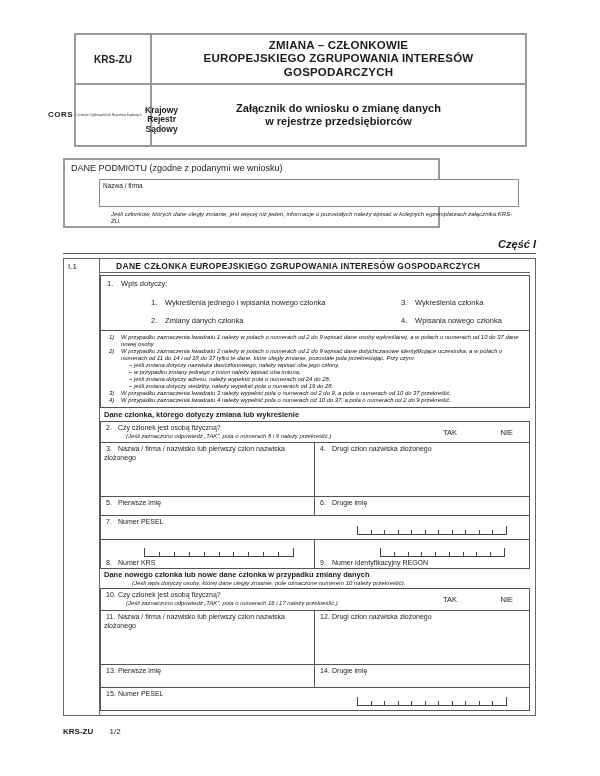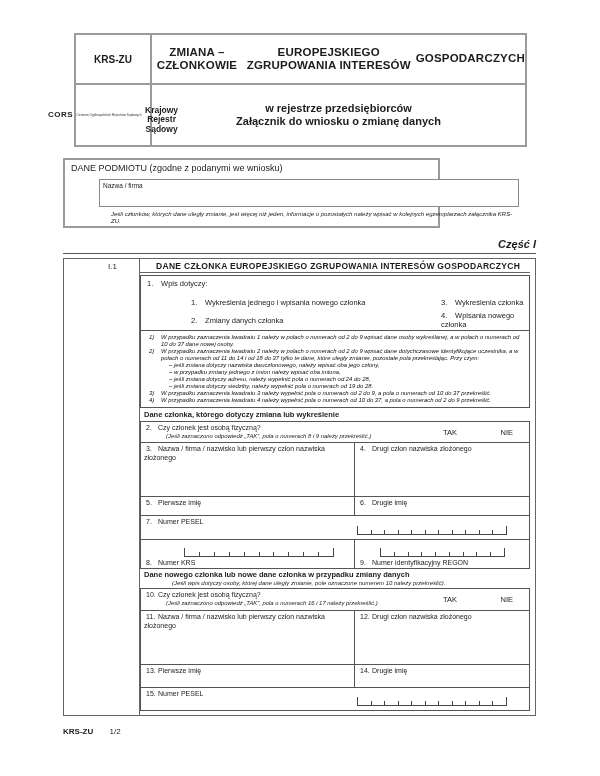--- a/index.html
+++ b/index.html
@@ -11,39 +11,39 @@
   .hdr { position:absolute; left:74px; top:33px; width:453px; height:114px;
          border:2px solid #9a9a9a; display:flex; }
   .hdr-left { width:76px; border-right:2px solid #9a9a9a; display:flex; flex-direction:column; }
   .hdr-code { height:50px; border-bottom:2px solid #9a9a9a; display:flex; align-items:center; justify-content:center;
               font-weight:bold; font-size:10px; }
   .hdr-logo { flex:1; display:flex; flex-direction:row; align-items:center; justify-content:center; padding:2px 1px; }
   .logo-cors { font-weight:bold; font-size:8px; letter-spacing:0.5px; line-height:8px; }
   .logo-caption { font-size:3.5px; line-height:4px; color:#333; white-space:nowrap; transform:scale(0.9); }
   .logo-registry { font-weight:bold; font-size:8.5px; line-height:9.5px; text-align:center; margin-top:10px; }
   .hdr-right { flex:1; display:flex; flex-direction:column; }
-  .hdr-title { height:50px; border-bottom:2px solid #9a9a9a; display:flex; flex-direction:row;
+  .hdr-title { height:50px; border-bottom:2px solid #9a9a9a; display:flex; flex-direction:column;
                align-items:center; justify-content:center; font-weight:bold; font-size:11.5px; line-height:13.5px;
                text-align:center; letter-spacing:0.2px; }
   .hdr-sub { flex:1; display:flex; flex-direction:column; align-items:center; justify-content:center;
              font-weight:bold; font-size:11px; line-height:13px; text-align:center; }
 
   
   .subject { position:absolute; left:63px; top:158px; width:377px; height:70px; border:2px solid #9a9a9a; }
   .subject-title { position:absolute; left:6px; top:3px; font-size:9px; }
   .subject-namebox { position:absolute; left:34px; top:19px; width:420px; height:28px; border:1px solid #8a8a8a; background:#fff; }
   .subject-namelabel { position:absolute; left:3px; top:2px; font-size:6.5px; color:#222; }
   .subject-note { position:absolute; left:46px; top:51px; width:404px; font-size:6px; font-style:italic; line-height:7px; color:#222; }
 
   
   .part1-heading { position:absolute; left:63px; top:238px; width:473px; border-bottom:1px solid #555;
                    font-weight:bold; font-style:italic; font-size:11px; padding-bottom:3px;text-align:right; }
 
   
-  .i1 { position:absolute; left:63px; top:258px; width:473px; height:458px; border:1px solid #666; display:flex;padding-left:40px; }
+  .i1 { position:absolute; left:63px; top:258px; width:473px; height:458px; border:1px solid #666; display:flex; }
   .i1-gutter { width:36px; border-right:1px solid #666; font-size:8px; padding:3px 0 0 4px; }
   .i1-content { flex:1; display:flex; flex-direction:column; width:431px; padding-right:5px; }
   .i1-title { height:14px; border-bottom:1px solid #666; font-weight:bold; font-size:8.5px;
               letter-spacing:0.3px; padding:2px 0 0 16px; }
 
   .fbox { border:1px solid #555; margin-top:-1px; position:relative; background:#fff; }
   .nolines { margin-top:-1px; position:relative; }
 
   .box-wpis { height:56px; margin-top:2px; padding:3px 4px; font-size:7.5px; }
   .wpis-label { padding-left:2px; }
@@ -123,22 +123,22 @@
         </div>
       </div>
     </div>
     <div class="hdr-right">
       <div class="hdr-title">
         <div>ZMIANA – CZŁONKOWIE</div>
         <div>EUROPEJSKIEGO ZGRUPOWANIA INTERESÓW</div>
         <div>GOSPODARCZYCH</div>
       </div>
       <div class="hdr-sub">
+        <div>Załącznik do wniosku o zmianę danych</div>
         <div>w rejestrze przedsiębiorców</div>
-        <div>Załącznik do wniosku o zmianę danych</div>
       </div>
     </div>
   </div>
 
   <div class="subject">
     <div class="subject-title">DANE PODMIOTU (zgodne z podanymi we wniosku)</div>
     <div class="subject-namebox">
       <span class="subject-namelabel">Nazwa / firma</span>
     </div>
     <div class="subject-note">Jeśli członków, których dane uległy zmianie, jest więcej niż jeden, informacje o pozostałych należy wpisać w kolejnych egzemplarzach załącznika KRS-ZU.</div>

